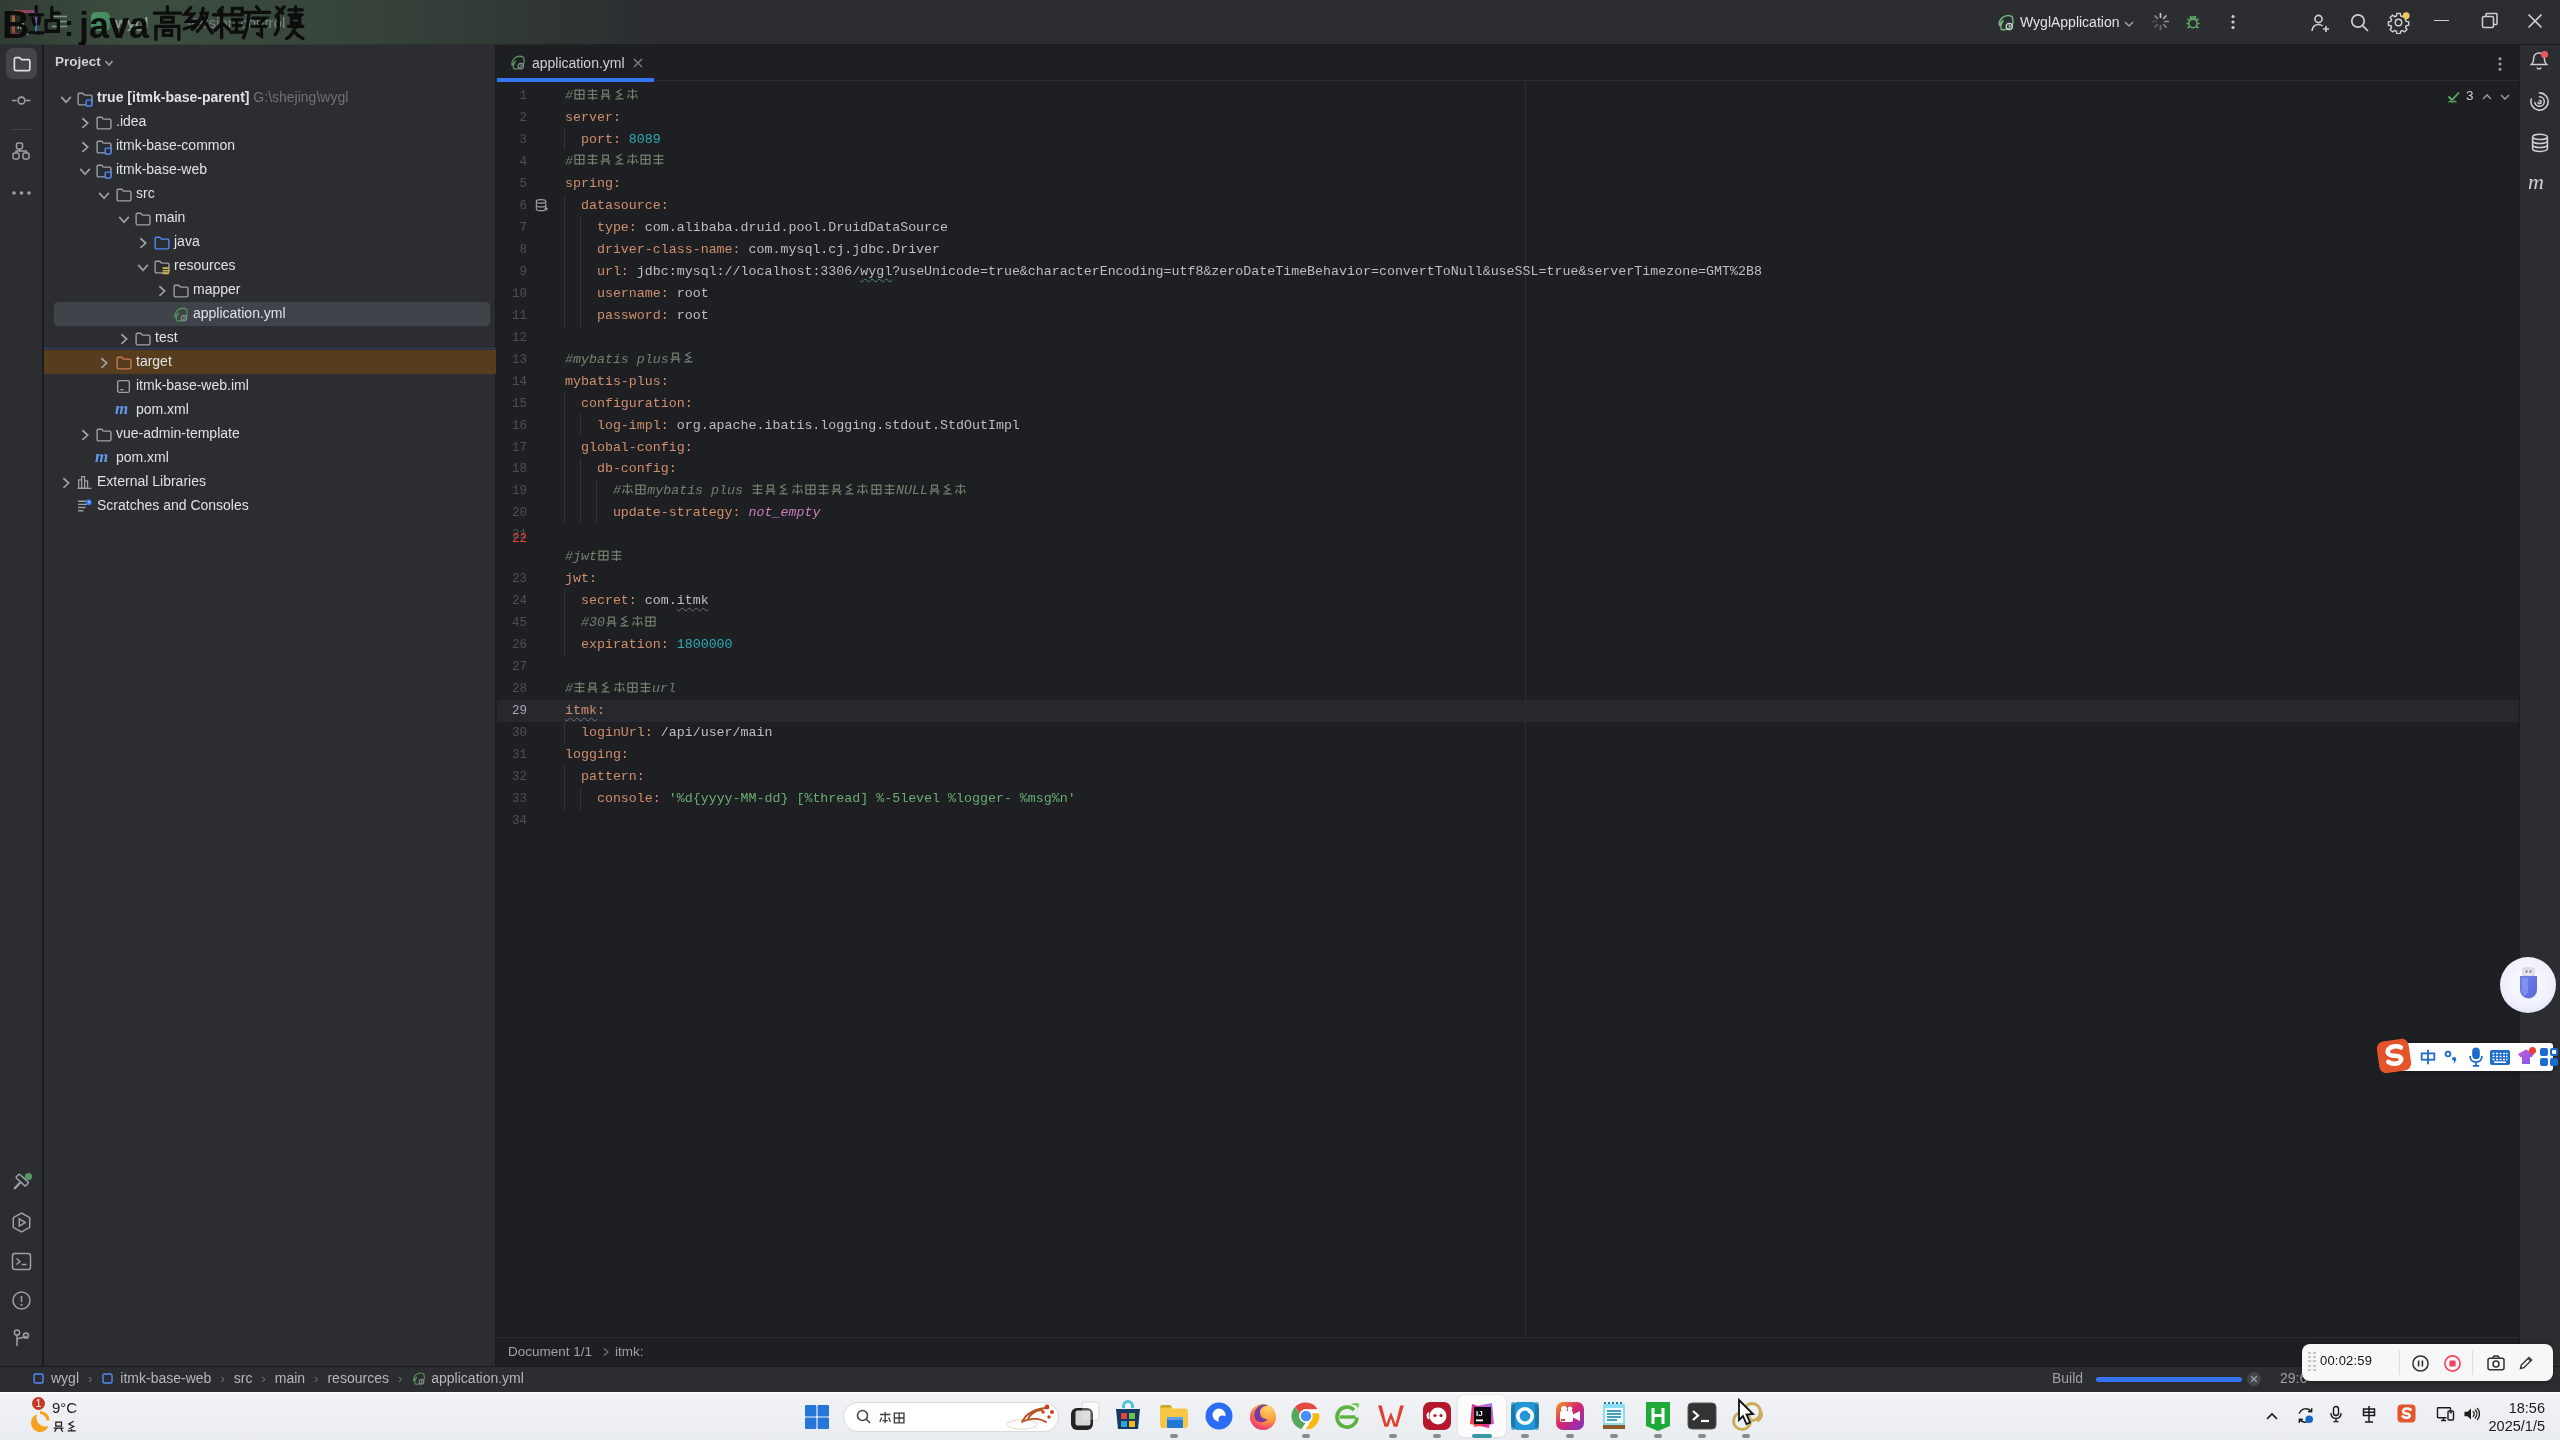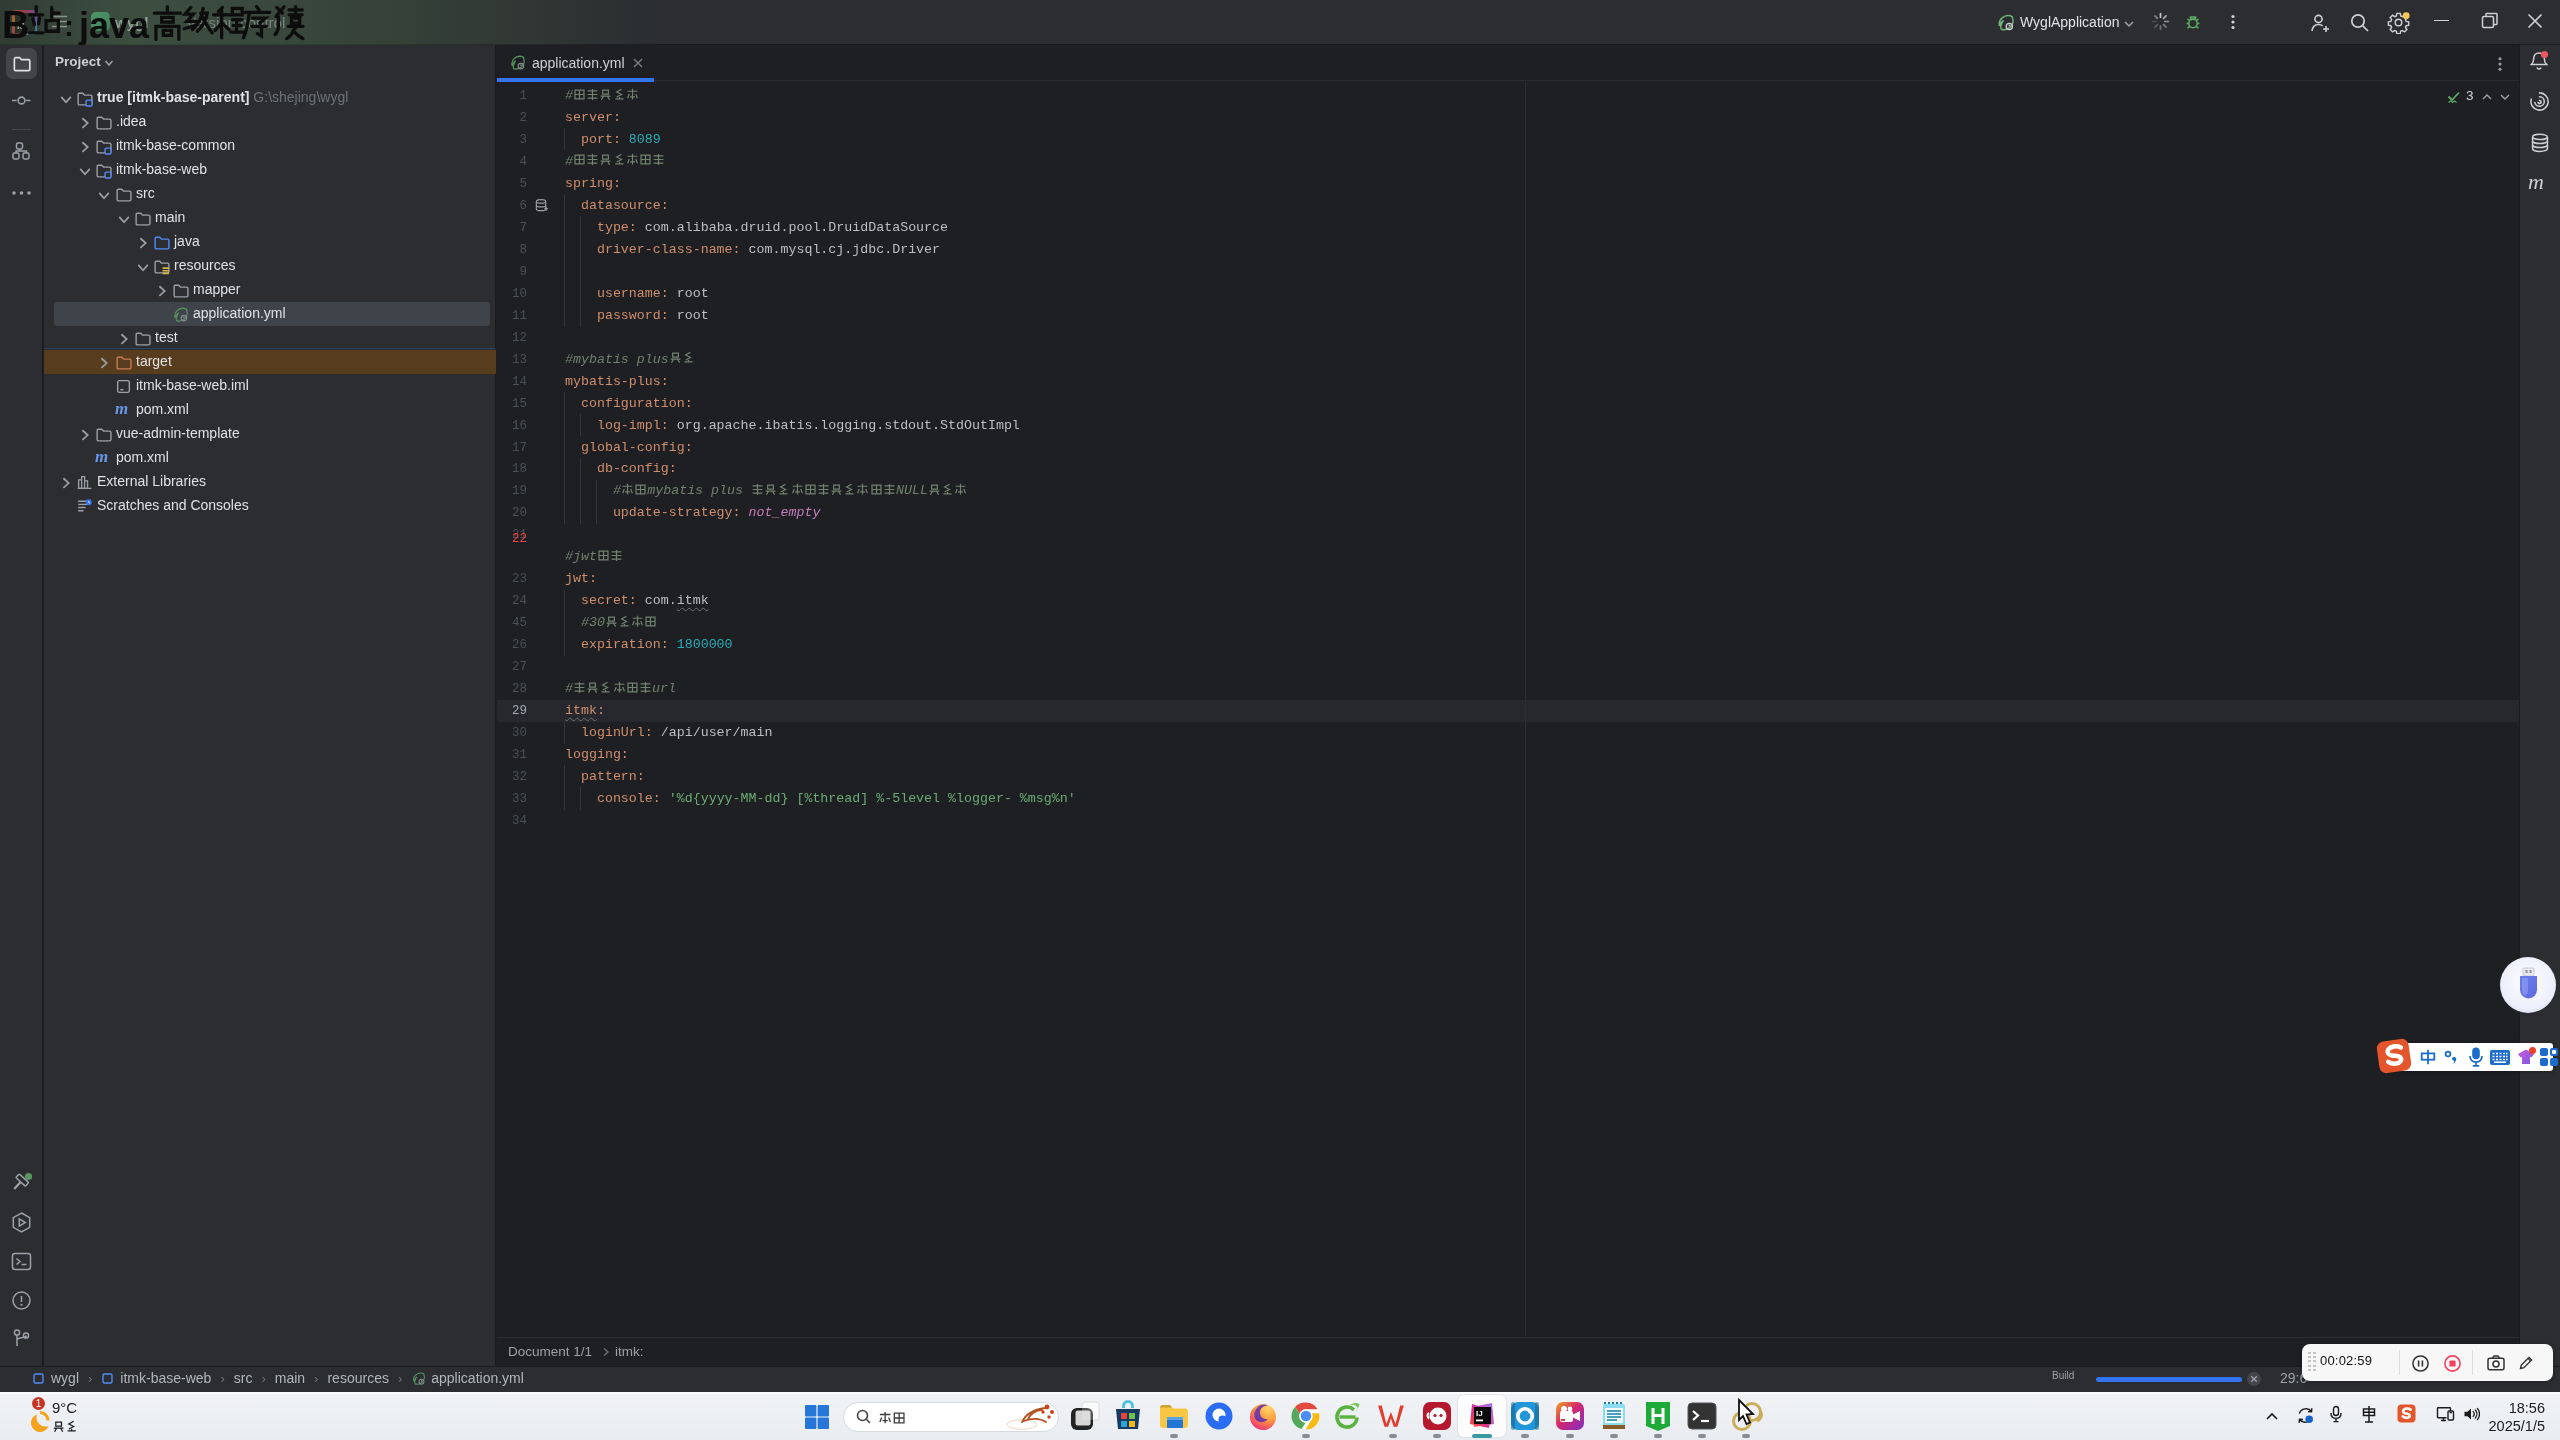--- a/index.html
+++ b/index.html
@@ -469,20 +469,21 @@
           <use href="#hE"></use>
         </svg><svg class="hz" style="width:13.0px;height:13px;margin-right:.2px;vertical-align:-1.5px" viewBox="0 0 16 16">
           <use href="#hA"></use>
         </svg><svg class="hz" style="width:13.0px;height:13px;margin-right:.2px;vertical-align:-1.5px" viewBox="0 0 16 16">
           <use href="#hB"></use>
         </svg></span></div>
 <div class="abs mono" style="left:565px;top:172.9px"><span class="k">spring:</span></div>
 <div class="abs mono" style="left:565px;top:194.8px"><span class="k">  datasource:</span></div>
 <div class="abs mono" style="left:565px;top:216.8px"><span class="k">    type:</span> <span class="v">com.alibaba.druid.pool.DruidDataSource</span></div>
 <div class="abs mono" style="left:565px;top:238.8px"><span class="k">    driver-class-name:</span> <span class="v">com.mysql.cj.jdbc.Driver</span></div>
+<div class="abs mono" style="left:565px;top:260.7px"><span class="k">    url:</span> <span class="v">jdbc:mysql://localhost:3306/<span class="wavg">wygl</span>?useUnicode=true&amp;characterEncoding=utf8&amp;zeroDateTimeBehavior=convertToNull&amp;useSSL=true&amp;serverTimezone=GMT%2B8</span></div>
 <div class="abs mono" style="left:565px;top:282.7px"><span class="k">    username:</span> <span class="v">root</span></div>
 <div class="abs mono" style="left:565px;top:304.7px"><span class="k">    password:</span> <span class="v">root</span></div>
 <div class="abs mono" style="left:565px;top:348.6px"><span class="cm">#mybatis plus<svg class="hz" style="width:13.0px;height:13px;margin-right:.2px;vertical-align:-1.5px" viewBox="0 0 16 16">
           <use href="#hC"></use>
         </svg><svg class="hz" style="width:13.0px;height:13px;margin-right:.2px;vertical-align:-1.5px" viewBox="0 0 16 16">
           <use href="#hD"></use>
         </svg></span></div>
 <div class="abs mono" style="left:565px;top:370.6px"><span class="k">mybatis-plus:</span></div>
 <div class="abs mono" style="left:565px;top:392.5px"><span class="k">  configuration:</span></div>
 <div class="abs mono" style="left:565px;top:414.5px"><span class="k">    log-impl:</span> <span class="v">org.apache.ibatis.logging.stdout.StdOutImpl</span></div>
@@ -584,21 +585,21 @@
 <div class="abs" style="left:8px;top:124px;font-family:'Liberation Serif',serif;font-style:italic;font-size:22px;color:#ced0d6">m</div>
 </div>
 <div class="abs" style="left:0;top:1366px;width:2560px;height:26px;background:#2b2d30;border-top:1px solid #1a1b1d"></div>
 <div class="abs" style="left:32px;top:1370px;font-size:14px;color:#b2b6bd;white-space:nowrap"><svg style="display:inline-block;vertical-align:-2px;margin-right:6px" width="13" height="13">
         <rect x="2" y="2" width="9" height="9" rx="1.5" fill="none" stroke="#548af7" stroke-width="1.4"></rect>
       </svg>wygl<span style="color:#6e7277;margin:0 9px;font-size:13px">›</span><svg style="display:inline-block;vertical-align:-2px;margin-right:6px" width="13" height="13">
         <rect x="2" y="2" width="9" height="9" rx="1.5" fill="none" stroke="#548af7" stroke-width="1.4"></rect>
       </svg>itmk-base-web<span style="color:#6e7277;margin:0 9px;font-size:13px">›</span>src<span style="color:#6e7277;margin:0 9px;font-size:13px">›</span>main<span style="color:#6e7277;margin:0 9px;font-size:13px">›</span>resources<span style="color:#6e7277;margin:0 9px;font-size:13px">›</span><svg style="display:inline-block;vertical-align:-3px;margin-right:5px" width="15" height="15" viewBox="0 0 16 16">
         <use href="#leaf"></use>
       </svg>application.yml</div>
-<div class="abs" style="left:2052px;top:1370px;font-size:10px;color:#9da0a8">Build</div>
+<div class="abs" style="left:2052px;top:1370px;font-size:14px;color:#9da0a8">Build</div>
 <div class="abs" style="left:2096px;top:1376.5px;width:146px;height:5px;border-radius:3px;background:#3574f0"></div>
 <svg class="abs" style="left:2246px;top:1371px" width="16" height="16">
       <circle cx="8" cy="8" r="7" fill="#43454a"></circle>
       <path d="M5.2 5.2l5.6 5.6M10.8 5.2l-5.6 5.6" stroke="#9da0a8" stroke-width="1.3"></path>
     </svg>
 <div class="abs" style="left:2280px;top:1370px;font-size:14px;color:#9da0a8">29:6</div>
 <div class="abs" style="left:0;top:1392px;width:2560px;height:48px;background:linear-gradient(180deg,#f1f3f6,#e9ecf0)"></div>
 <div class="abs" style="left:0;top:1392px;width:2560px;height:1.5px;background:#fbfcfe"></div>
 <svg class="abs" style="left:27px;top:1407px" width="26" height="26" viewBox="0 0 26 26">
       <path d="M4 16a9 9 0 0 0 17.5 3A9 9 0 0 1 10 7.5 9 9 0 0 0 4 16z" fill="#f6a21c"></path>

